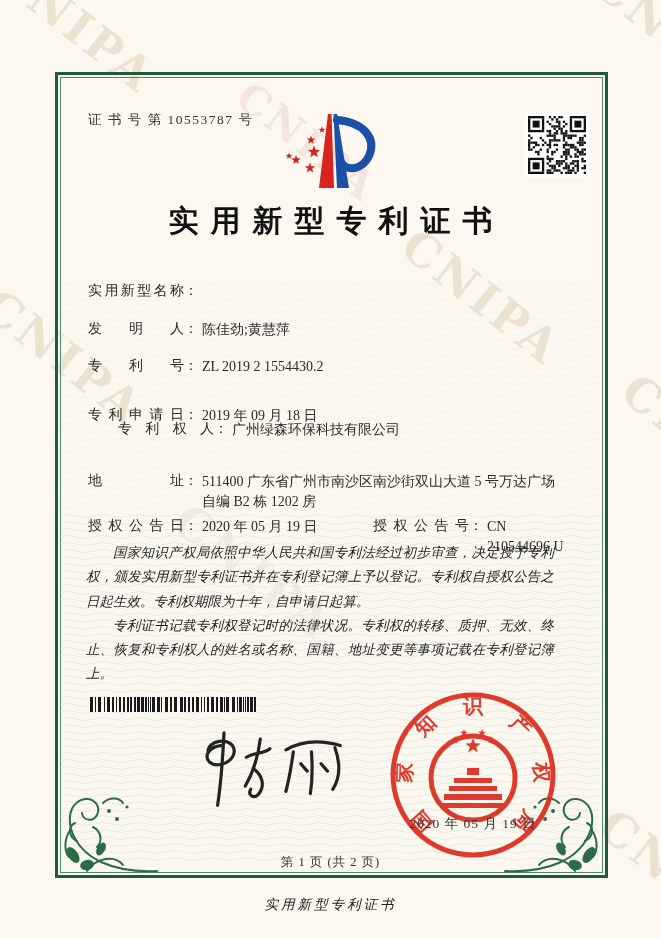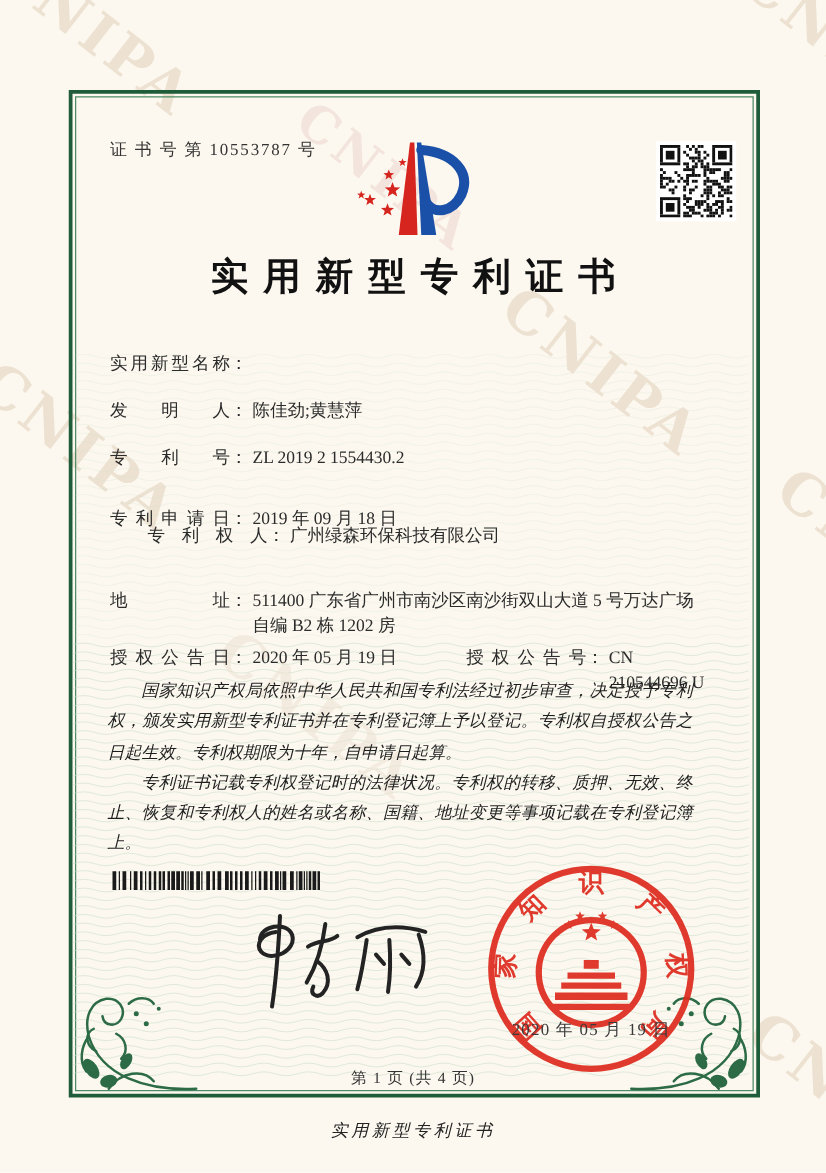--- a/index.html
+++ b/index.html
@@ -615,16 +615,16 @@
         <text x="23.03776872481606" y="82.83623120444493" fill="#dd2a1d" font-size="20" font-weight="bold" text-anchor="middle" transform="rotate(-88 23.03776872481606 82.83623120444493)">家</text>
         <text x="41.93118103154217" y="40.40093237900363" fill="#dd2a1d" font-size="20" font-weight="bold" text-anchor="middle" transform="rotate(-44 41.93118103154217 40.40093237900363)">知</text>
         <text x="85" y="23" fill="#dd2a1d" font-size="20" font-weight="bold" text-anchor="middle" transform="rotate(0 85 23)">识</text>
         <text x="128.06881896845783" y="40.40093237900363" fill="#dd2a1d" font-size="20" font-weight="bold" text-anchor="middle" transform="rotate(44 128.06881896845783 40.40093237900363)">产</text>
         <text x="146.96223127518394" y="82.83623120444493" fill="#dd2a1d" font-size="20" font-weight="bold" text-anchor="middle" transform="rotate(88 146.96223127518394 82.83623120444493)">权</text>
         <text x="131.07497917959844" y="126.4860975942492" fill="#dd2a1d" font-size="20" font-weight="bold" text-anchor="middle" transform="rotate(132 131.07497917959844 126.4860975942492)">局</text>
       </g>
   </svg>
   <div class="seal-date">2020 年 05 月 19 日</div>
 
-  <div class="page-info">第 1 页 (共 4 页)</div>
+  <div class="page-info">第 1 页 (共 2 页)</div>
   <div class="continuation">实用新型专利证书</div>
 
 </div>
 
 </body></html>

